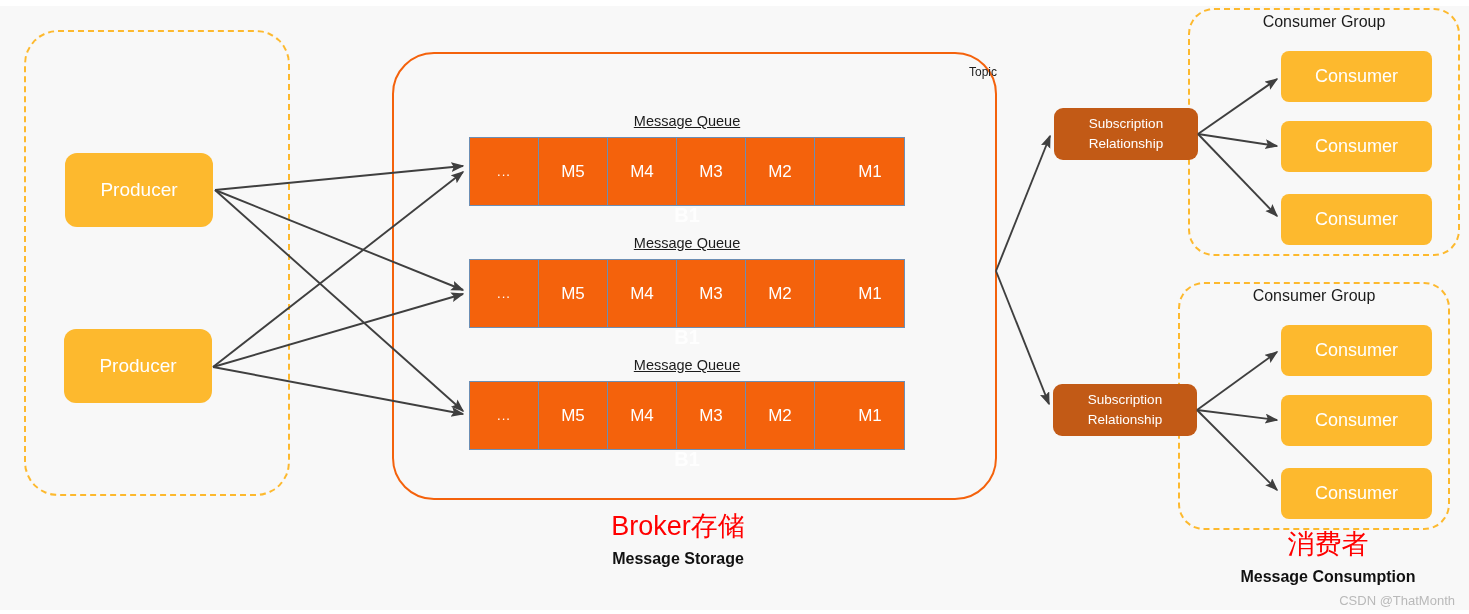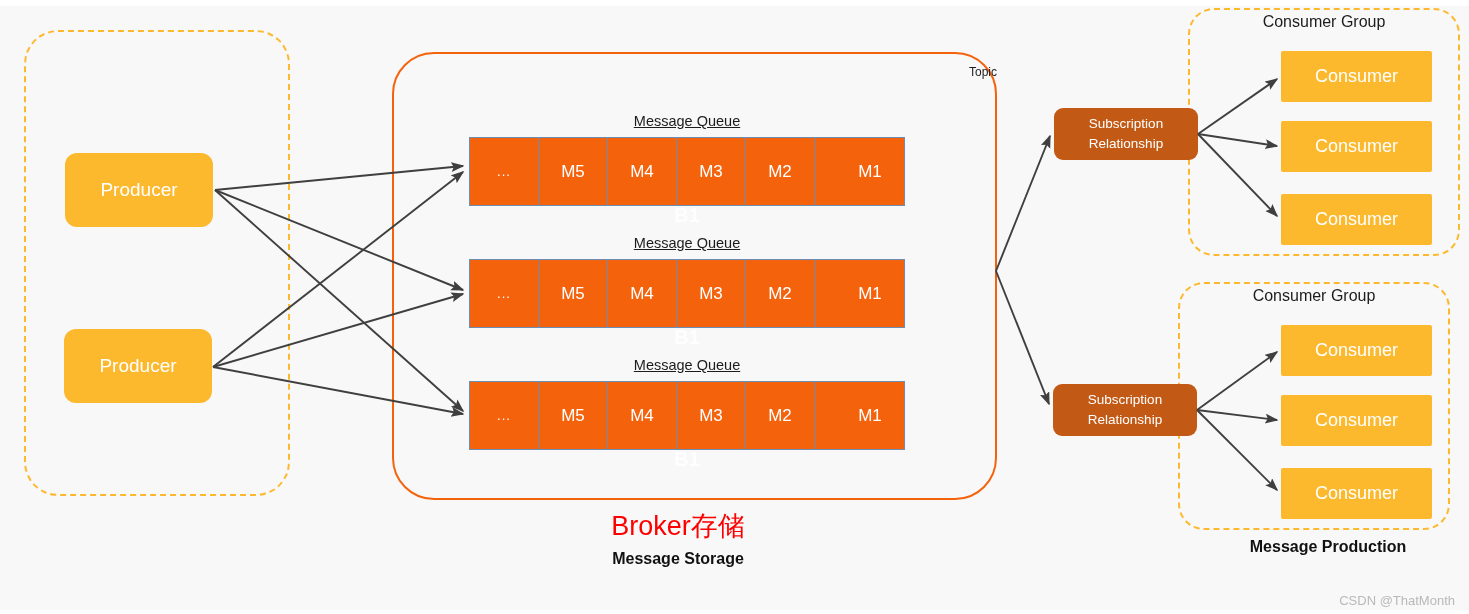--- a/index.html
+++ b/index.html
@@ -57,21 +57,21 @@
     width: 605px;
     text-align: right;
     font-size: 12px;
     color: #1c1c1c;
   }
 
   
   .amber-box {
     position: absolute;
     background: #FDB92E;
-    border-radius: 2px;
+    border-radius: 8px;
     color: #ffffff;
     display: flex;
     align-items: center;
     justify-content: center;
     box-sizing: border-box;
   }
   .producer-box {
     width: 148px;
     height: 74px;
     font-size: 19px;
@@ -305,21 +305,22 @@
   </div>
   <div class="amber-box consumer-box" id="consumer-2-3">
     <span>Consumer</span>
   </div>
 
   <div class="section-label" id="label-storage">
     <span class="cn">Broker存储</span>
     <span class="en">Message Storage</span>
   </div>
   <div class="section-label" id="label-consumption">
-    <span class="en">Message Production</span>
+    <span class="cn">消费者</span>
+    <span class="en">Message Consumption</span>
   </div>
 
   <div id="csdn-watermark">CSDN @ThatMonth</div>
 
   <svg id="arrow-layer" viewBox="0 0 1469 614" xmlns="http://www.w3.org/2000/svg">
     <defs>
       <marker id="arrowhead" markerWidth="7" markerHeight="7" refX="6.2" refY="2.6" orient="auto" markerUnits="strokeWidth">
         <path d="M0,0 L7,2.6 L0,5.2 L1.3,2.6 z" fill="#3F3F3F"></path>
       </marker>
     </defs>

